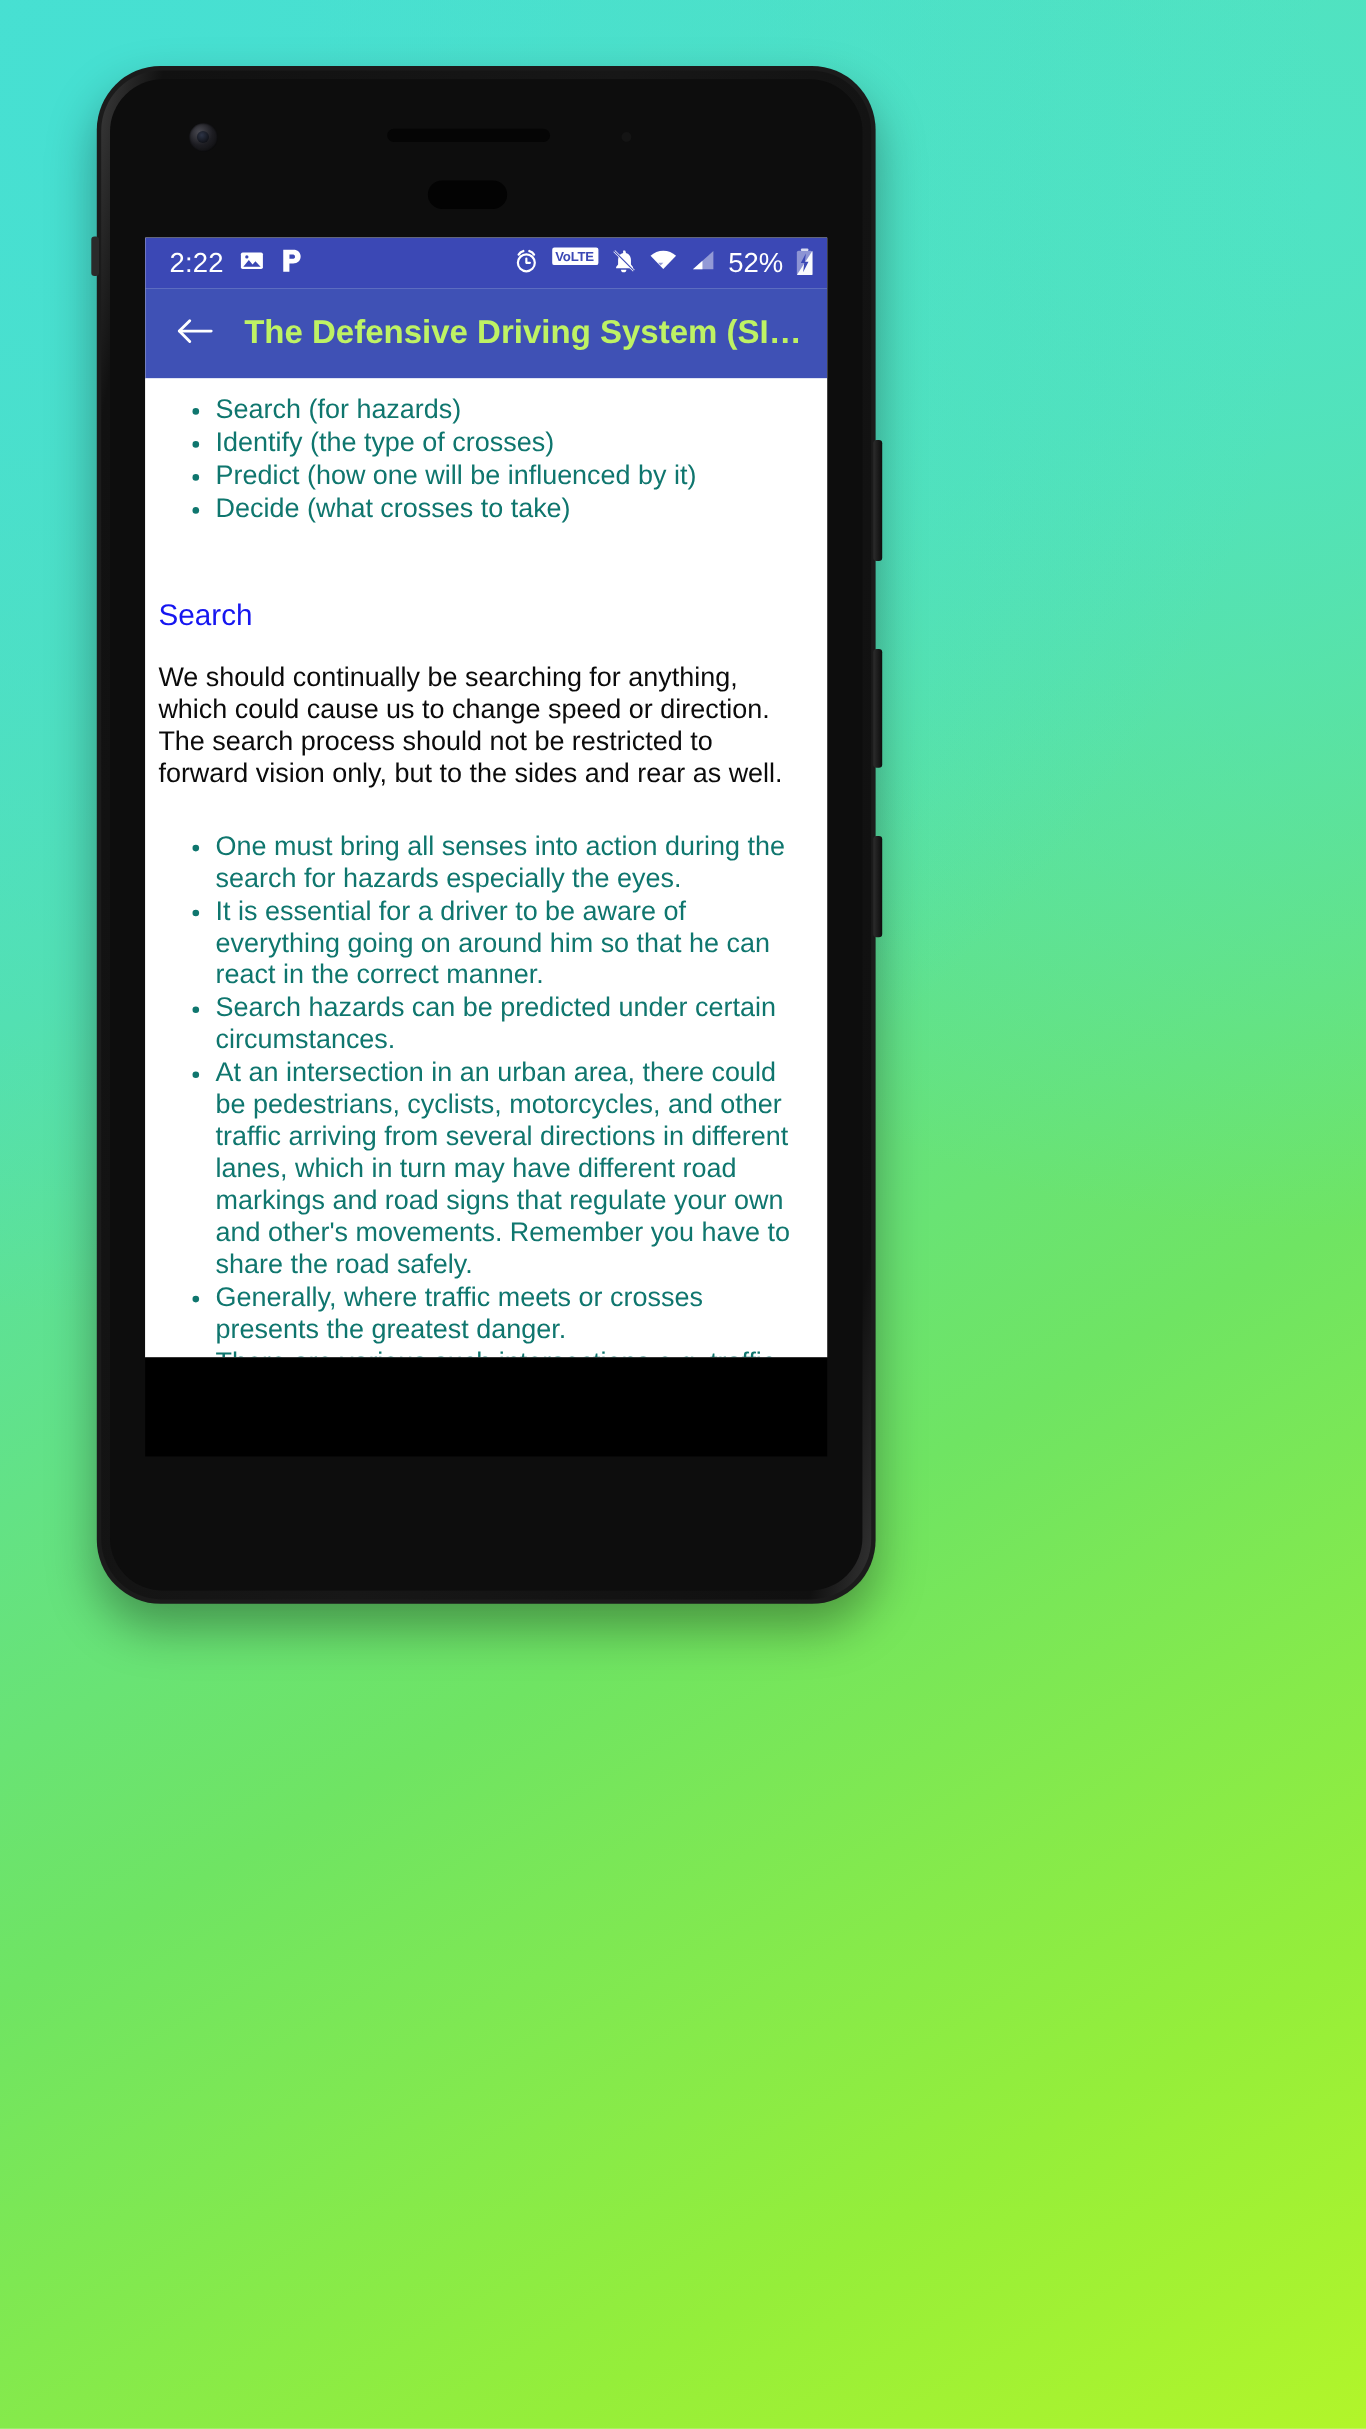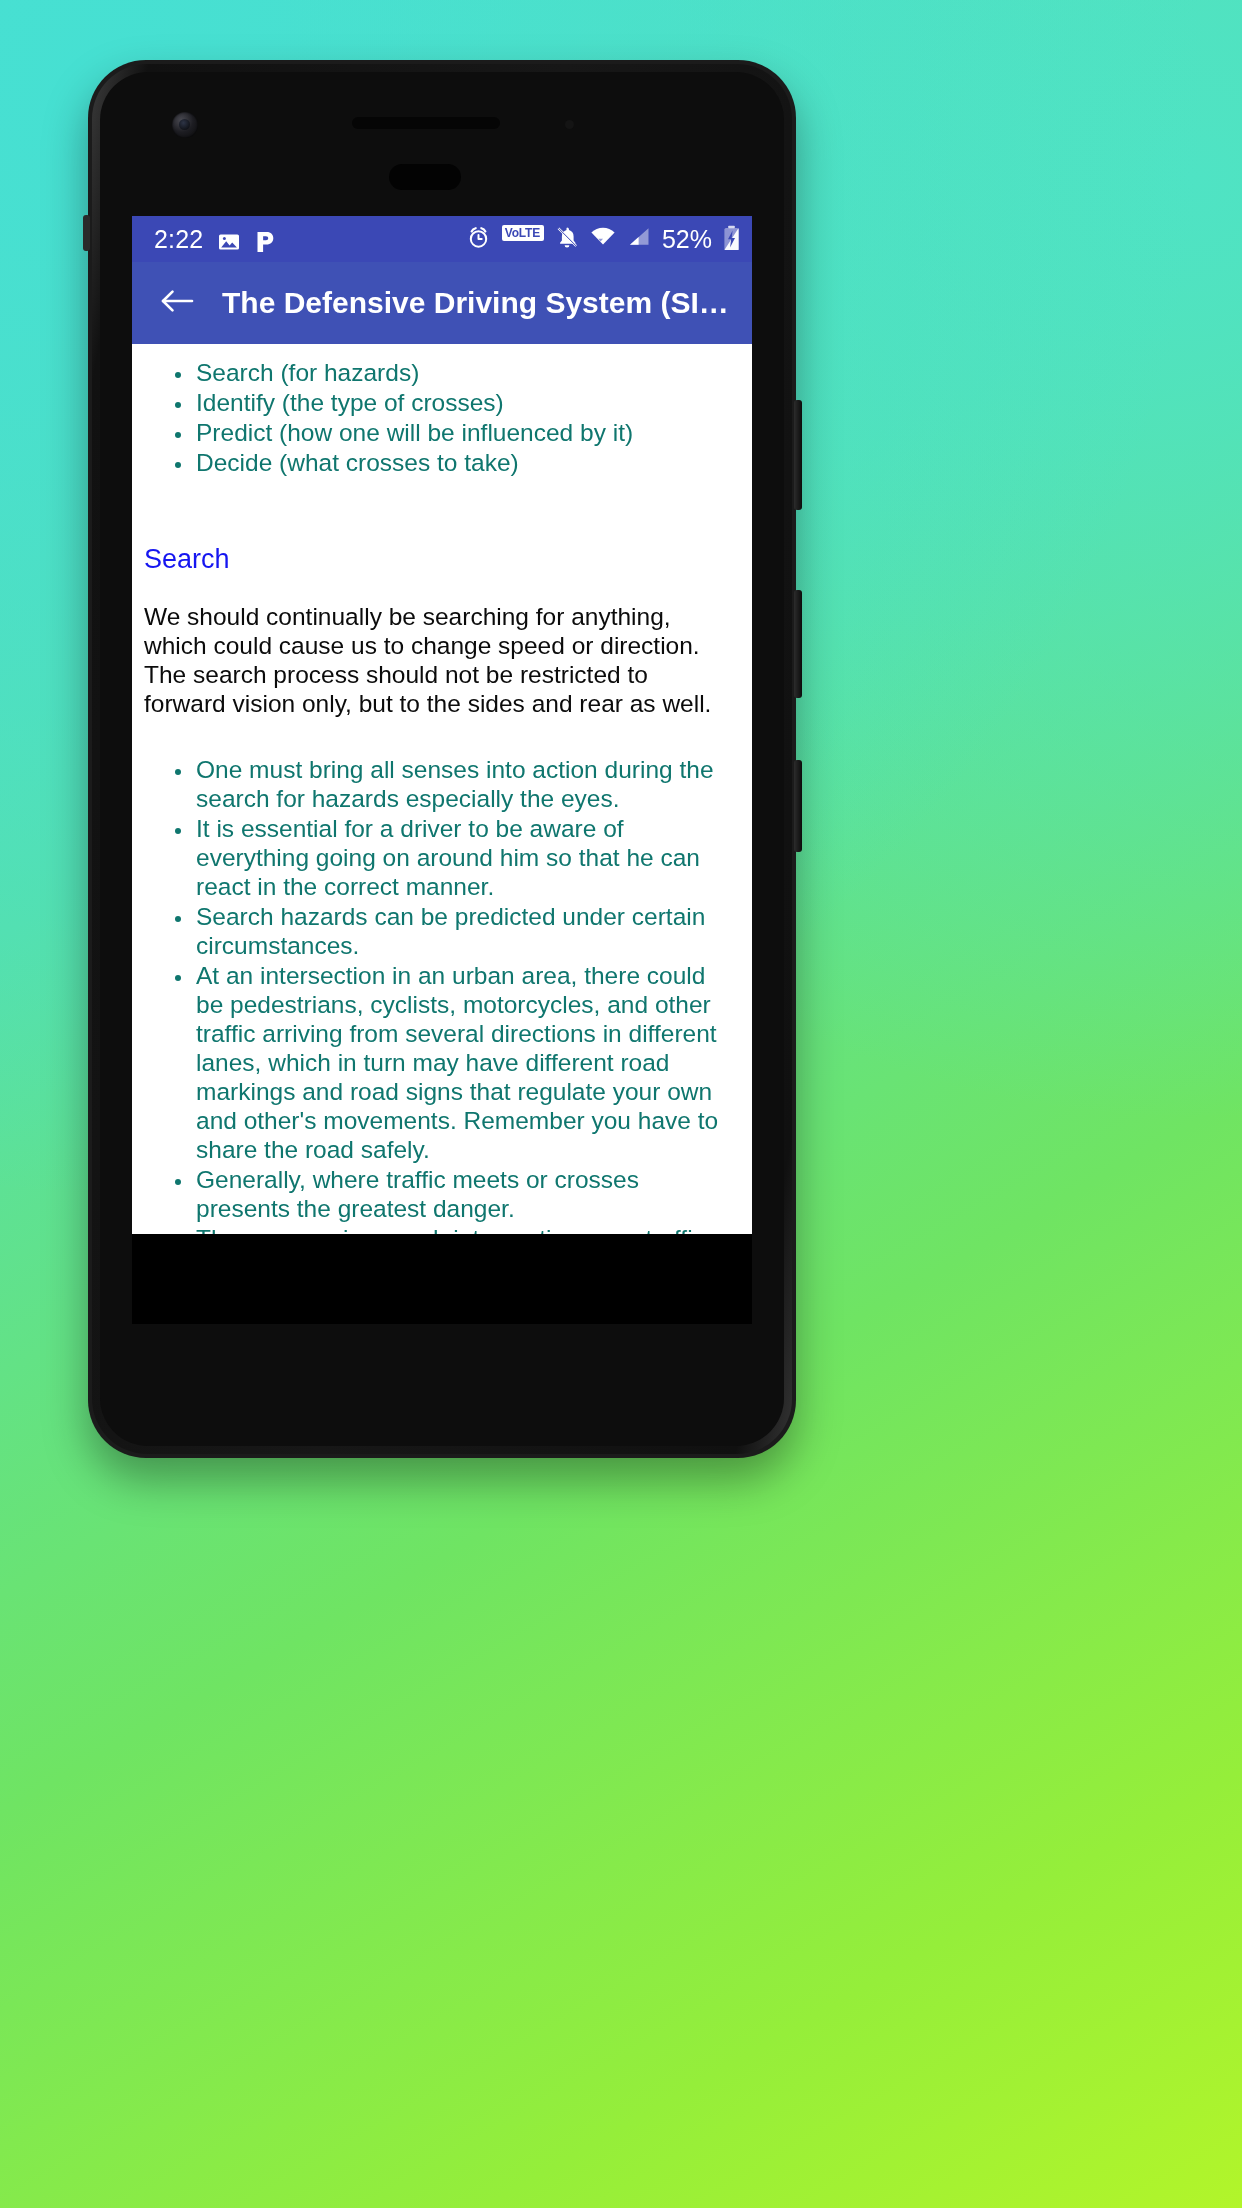--- a/index.html
+++ b/index.html
@@ -118,21 +118,21 @@
     height: 46px;
     background: #3b48b5;
     display: flex;
     align-items: center;
     padding: 0 12px 0 22px;
     color: #fff;
     box-sizing: border-box;
   }
   #status-left {
     display: flex;
-    align-items: flex-end;
+    align-items: flex-start;
     gap: 14px;
   }
   #status-time {
     font-size: 25px;
     font-weight: 400;
     letter-spacing: 0.2px;
     color: #fff;
   }
   #status-right {
     margin-left: auto;
@@ -172,21 +172,21 @@
   #back-button {
     width: 54px;
     height: 54px;
     display: flex;
     align-items: center;
     justify-content: center;
     flex: 0 0 auto;
     cursor: pointer;
   }
   #app-title {
-    color: #ffffff;
+    color: #bef264;
     font-size: 30px;
     font-weight: 700;
     margin-left: 18px;
     white-space: nowrap;
     overflow: hidden;
     text-overflow: ellipsis;
     padding-right: 6px;
   }
 
   

